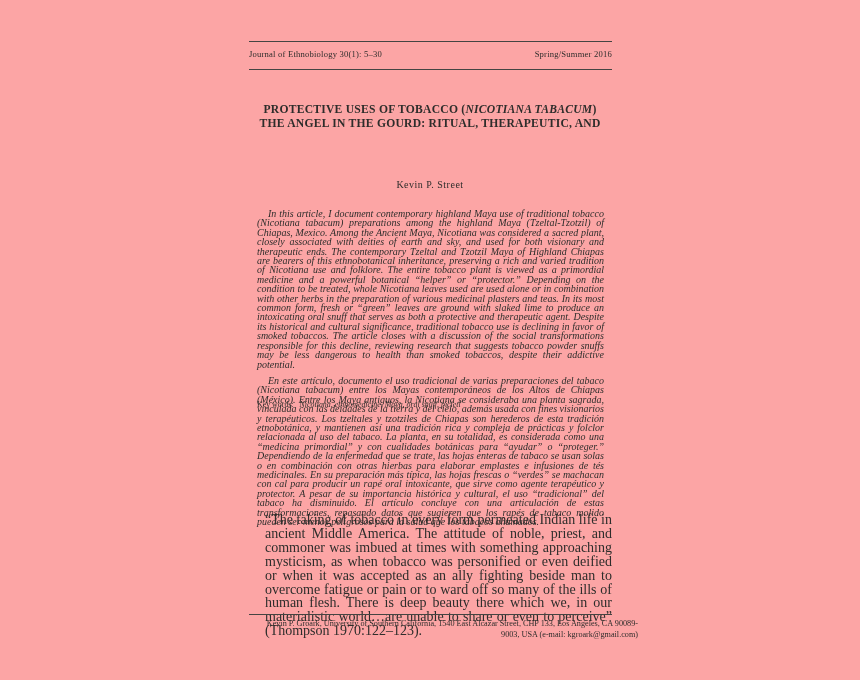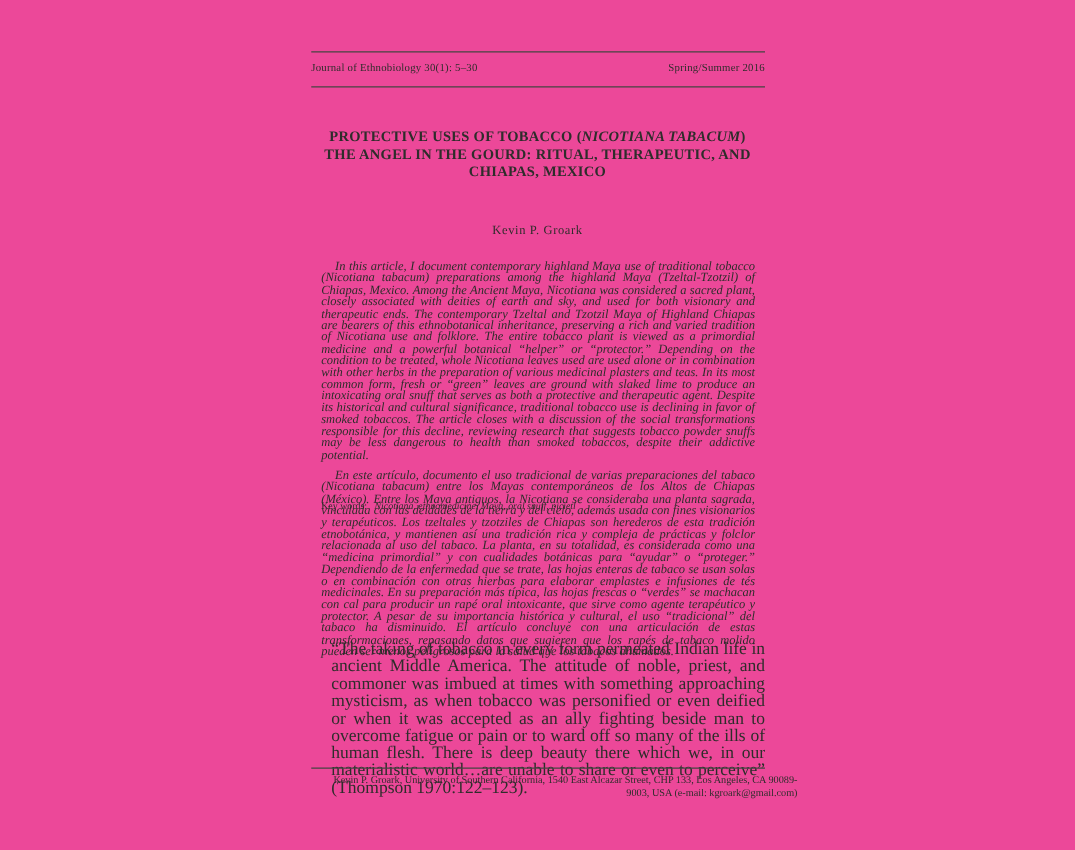--- a/index.html
+++ b/index.html
@@ -4,21 +4,21 @@
 <style>
   html, body {
     margin: 0;
     padding: 0;
     background: #f6f5f4;
   }
   .page {
     position: relative;
     width: 860px;
     height: 680px;
-    background: #ec4899;
+    background: #fca5a5;
     font-family: "Liberation Serif", "DejaVu Serif", serif;
     color: #2e2d2b;
     overflow: hidden;
   }
   .rule {
     position: absolute;
     left: 249px;
     width: 363px;
     height: 1px;
     background: #454442;
@@ -118,24 +118,23 @@
   <div class="running-head">
     <span>Journal of Ethnobiology 30(1): 5–30</span>
     <span>Spring/Summer 2016</span>
   </div>
 
   <div class="rule rule-top2"></div>
 
   <div class="article-title">
     <div><span>PROTECTIVE USES OF TOBACCO (</span><span class="sci">NICOTIANA TABACUM</span><span>)</span></div>
     <div><span>THE ANGEL IN THE GOURD: RITUAL, THERAPEUTIC, AND</span></div>
-    <div><span>CHIAPAS, MEXICO</span></div>
   </div>
 
-  <div class="author">Kevin P. Groark</div>
+  <div class="author">Kevin P. Street</div>
 
   <div class="abstract abstract-en">In this article, I document contemporary highland Maya use of traditional tobacco (Nicotiana tabacum) preparations among the highland Maya (Tzeltal-Tzotzil) of Chiapas, Mexico. Among the Ancient Maya, Nicotiana was considered a sacred plant, closely associated with deities of earth and sky, and used for both visionary and therapeutic ends. The contemporary Tzeltal and Tzotzil Maya of Highland Chiapas are bearers of this ethnobotanical inheritance, preserving a rich and varied tradition of Nicotiana use and folklore. The entire tobacco plant is viewed as a primordial medicine and a powerful botanical “helper” or “protector.” Depending on the condition to be treated, whole Nicotiana leaves used are used alone or in combination with other herbs in the preparation of various medicinal plasters and teas. In its most common form, fresh or “green” leaves are ground with slaked lime to produce an intoxicating oral snuff that serves as both a protective and therapeutic agent. Despite its historical and cultural significance, traditional tobacco use is declining in favor of smoked tobaccos. The article closes with a discussion of the social transformations responsible for this decline, reviewing research that suggests tobacco powder snuffs may be less dangerous to health than smoked tobaccos, despite their addictive potential.</div>
 
   <div class="keywords">
     <span class="kw-label">Key words:</span><span class="kw-terms">Nicotiana, ethnomedicine, Maya, oral snuff, picietl</span>
   </div>
 
   <div class="abstract abstract-es">En este artículo, documento el uso tradicional de varias preparaciones del tabaco (Nicotiana tabacum) entre los Mayas contemporáneos de los Altos de Chiapas (México). Entre los Maya antiguos, la Nicotiana se consideraba una planta sagrada, vinculada con las deidades de la tierra y del cielo, además usada con fines visionarios y terapéuticos. Los tzeltales y tzotziles de Chiapas son herederos de esta tradición etnobotánica, y mantienen así una tradición rica y compleja de prácticas y folclor relacionada al uso del tabaco. La planta, en su totalidad, es considerada como una “medicina primordial” y con cualidades botánicas para “ayudar” o “proteger.” Dependiendo de la enfermedad que se trate, las hojas enteras de tabaco se usan solas o en combinación con otras hierbas para elaborar emplastes e infusiones de tés medicinales. En su preparación más típica, las hojas frescas o “verdes” se machacan con cal para producir un rapé oral intoxicante, que sirve como agente terapéutico y protector. A pesar de su importancia histórica y cultural, el uso “tradicional” del tabaco ha disminuido. El artículo concluye con una articulación de estas transformaciones, repasando datos que sugieren que los rapés de tabaco molido pueden ser menos peligrosos para la salud que los tabacos ahumados.</div>
 
   <div class="epigraph">“The taking of tobacco in every form permeated Indian life in ancient Middle America. The attitude of noble, priest, and commoner was imbued at times with something approaching mysticism, as when tobacco was personified or even deified or when it was accepted as an ally fighting beside man to overcome fatigue or pain or to ward off so many of the ills of human flesh. There is deep beauty there which we, in our materialistic world…are unable to share or even to perceive” (Thompson 1970:122–123).</div>

